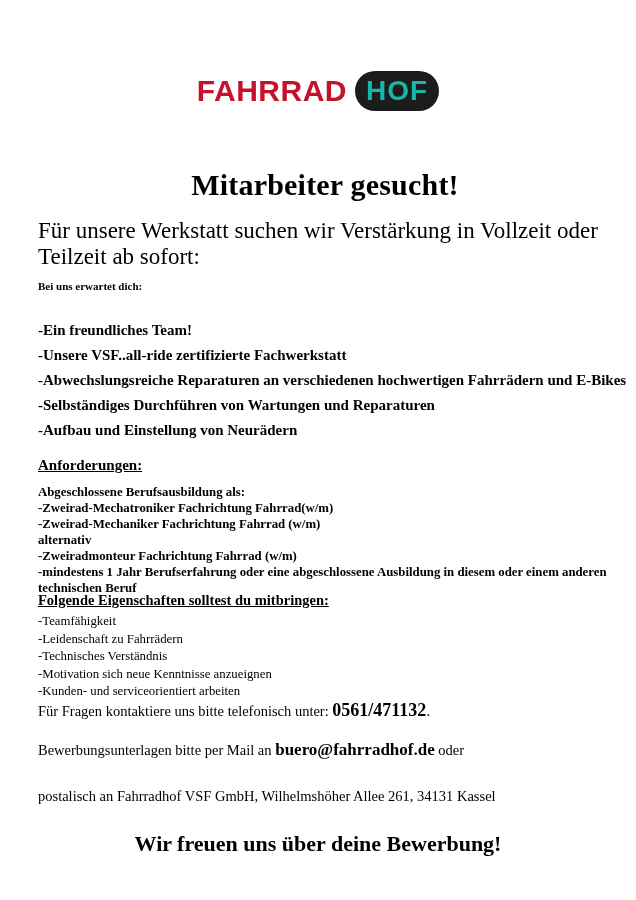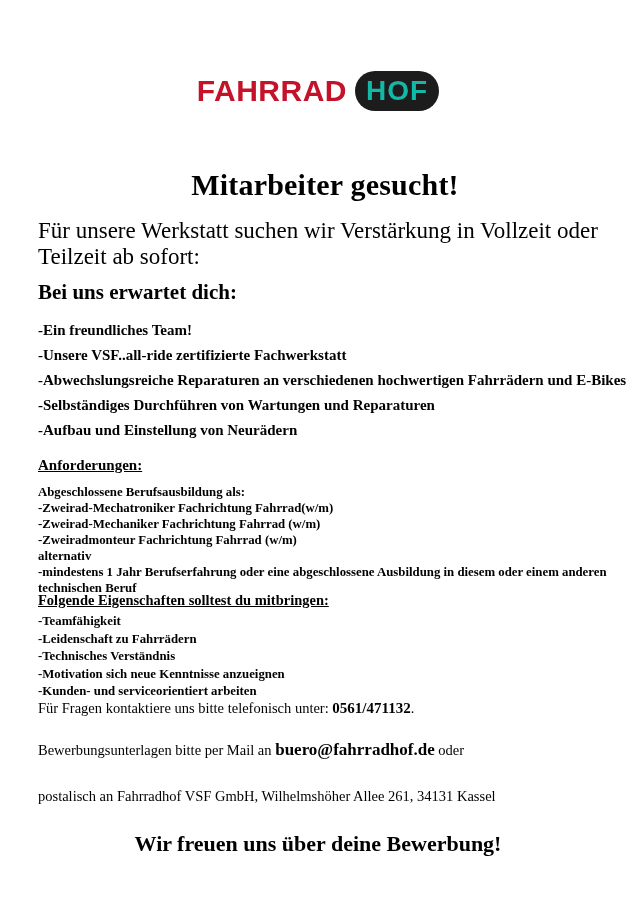--- a/index.html
+++ b/index.html
@@ -32,41 +32,41 @@
   }
 
   
   .intro {
     position: absolute; top: 218px; left: 38px; width: 574px; margin: 0;
     font-size: 23px; line-height: 26px;
   }
 
   .expect-heading {
     position: absolute; top: 280px; left: 38px; width: 596px;
-    font-size: 21px; font-weight: bold;
+    font-size: 11px; font-weight: bold;
   }
 
   .benefits {
     position: absolute; top: 318px; left: 38px; width: 596px;
     font-size: 15px; font-weight: bold; line-height: 25px;
   }
 
   .req-block { position: absolute; top: 457px; left: 38px; width: 596px; }
   .req-heading { font-size: 15px; font-weight: bold; text-decoration: underline; }
   .req-items { margin-top: 10px; font-size: 12.8px; font-weight: bold; line-height: 16px; }
 
   .qual-block { position: absolute; top: 592px; left: 38px; width: 596px; }
   .qual-heading { font-size: 14.5px; font-weight: bold; text-decoration: underline; }
-  .qual-items { margin-top: 4px; font-size: 12.8px; font-weight: bold; line-height: 17.6px; }
+  .qual-items { margin-top: 4px; font-size: 12.8px; font-weight: normal; line-height: 17.6px; }
 
   .contact { position: absolute; left: 38px; width: 596px; margin: 0; font-size: 14.5px; }
   .contact-phone { top: 700px; }
   .contact-mail { top: 740px; }
   .contact-postal { top: 788px; }
-  .phone-number { font-weight: bold; font-size: 15px; }
+  .phone-number { font-weight: bold; font-size: 18px; }
   .email-address { font-weight: bold; font-size: 17px; }
 
   .footer {
     position: absolute; top: 831px; left: 0; width: 636px;
     text-align: center; font-size: 22px; font-weight: bold;
   }
 </style>
 </head>
 <body>
 
@@ -90,22 +90,22 @@
     <div>-Selbständiges Durchführen von Wartungen und Reparaturen</div>
     <div>-Aufbau und Einstellung von Neurädern</div>
   </div>
 
   <div class="req-block">
     <div class="req-heading">Anforderungen:</div>
     <div class="req-items">
       <div>Abgeschlossene Berufsausbildung als:</div>
       <div>-Zweirad-Mechatroniker Fachrichtung Fahrrad(w/m)</div>
       <div>-Zweirad-Mechaniker Fachrichtung Fahrrad (w/m)</div>
+      <div>alternativ</div>
       <div>-Zweiradmonteur Fachrichtung Fahrrad (w/m)</div>
-      <div>alternativ</div>
       <div>-mindestens 1 Jahr Berufserfahrung oder eine abgeschlossene Ausbildung in diesem oder einem anderen technischen Beruf</div>
     </div>
   </div>
 
   <div class="qual-block">
     <div class="qual-heading">Folgende Eigenschaften solltest du mitbringen:</div>
     <div class="qual-items">
       <div>-Teamfähigkeit</div>
       <div>-Leidenschaft zu Fahrrädern</div>
       <div>-Technisches Verständnis</div>

